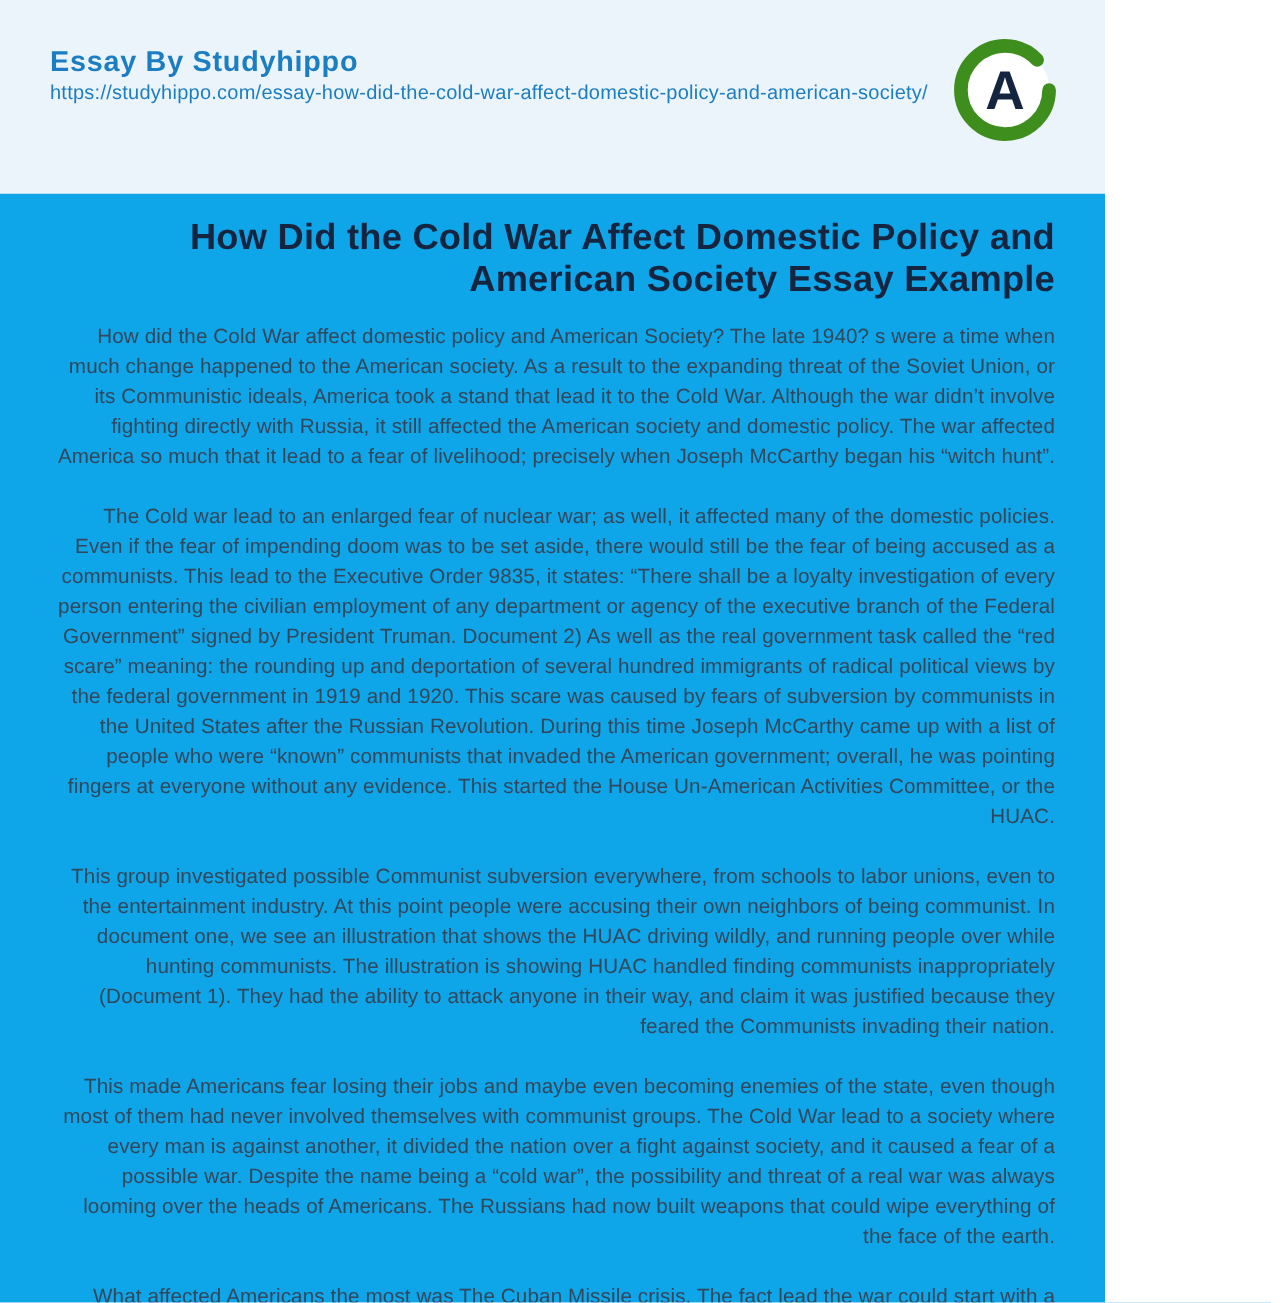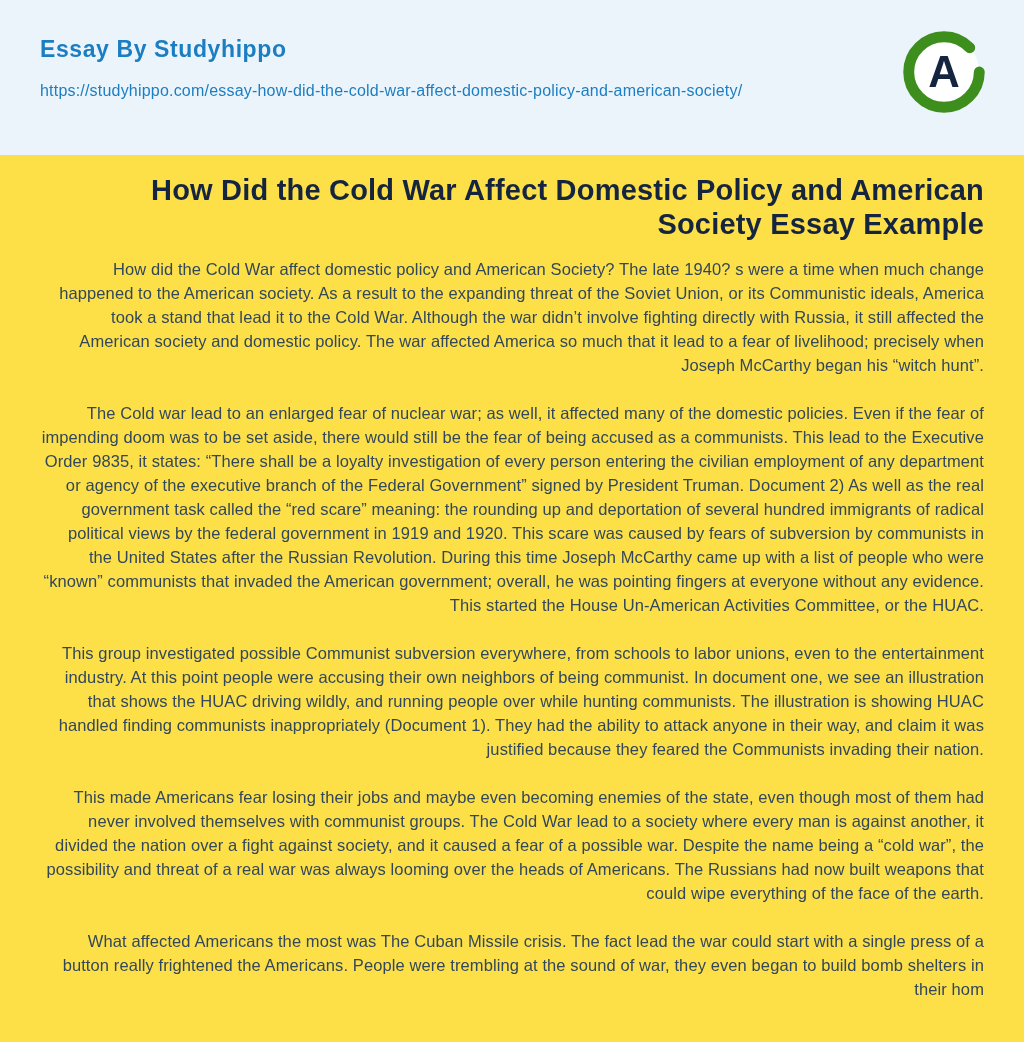--- a/index.html
+++ b/index.html
@@ -3,23 +3,23 @@
 <meta charset="utf-8">
 <style>
   * { box-sizing: border-box; }
   html, body {
     margin: 0;
     padding: 0;
     background: #ffffff;
     font-family: "Liberation Sans", "DejaVu Sans", sans-serif;
   }
   .page {
-    width: 1024px;
+    width: 884px;
     height: 1042px;
-    background: #fde047;
+    background: #0ea5e9;
     overflow: hidden;
     position: relative;
   }
 
   
   .header {
     background: #ecf4fb;
     padding: 36px 40px 28px 40px;
     position: relative;
     min-height: 155px;
@@ -27,21 +27,20 @@
   .site-title {
     color: #1c7ec2;
     font-size: 23px;
     font-weight: 700;
     letter-spacing: 0.6px;
   }
   .site-url {
     color: #1c7ec2;
     font-size: 16px;
     letter-spacing: 0.2px;
-    margin-top: 16px;
     max-width: 775px;
     line-height: 1.55;
     overflow-wrap: anywhere;
     word-break: break-word;
     cursor: pointer;
   }
   .logo {
     position: absolute;
     top: 30px;
     right: 38px;

